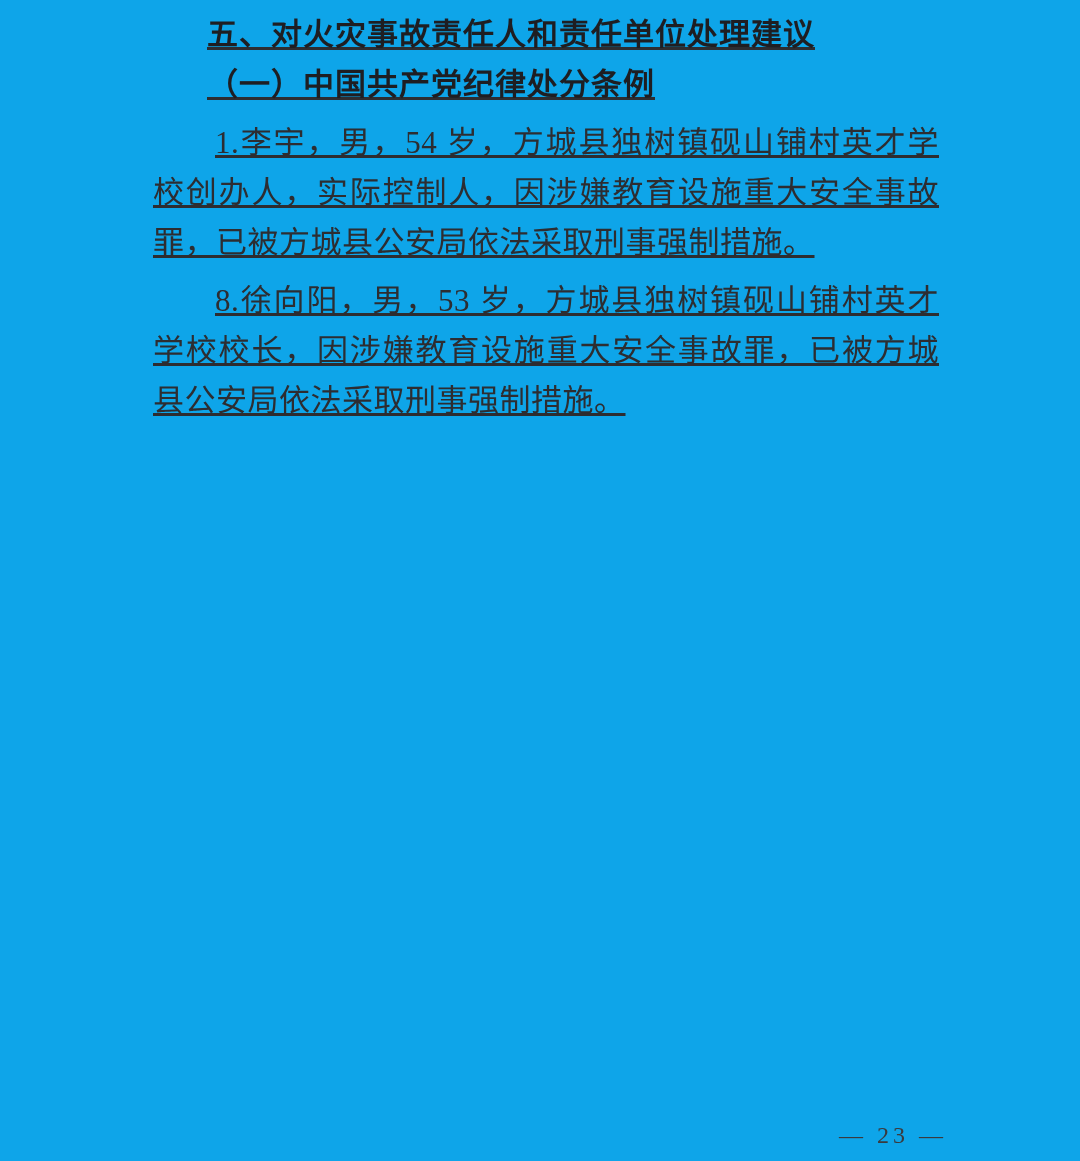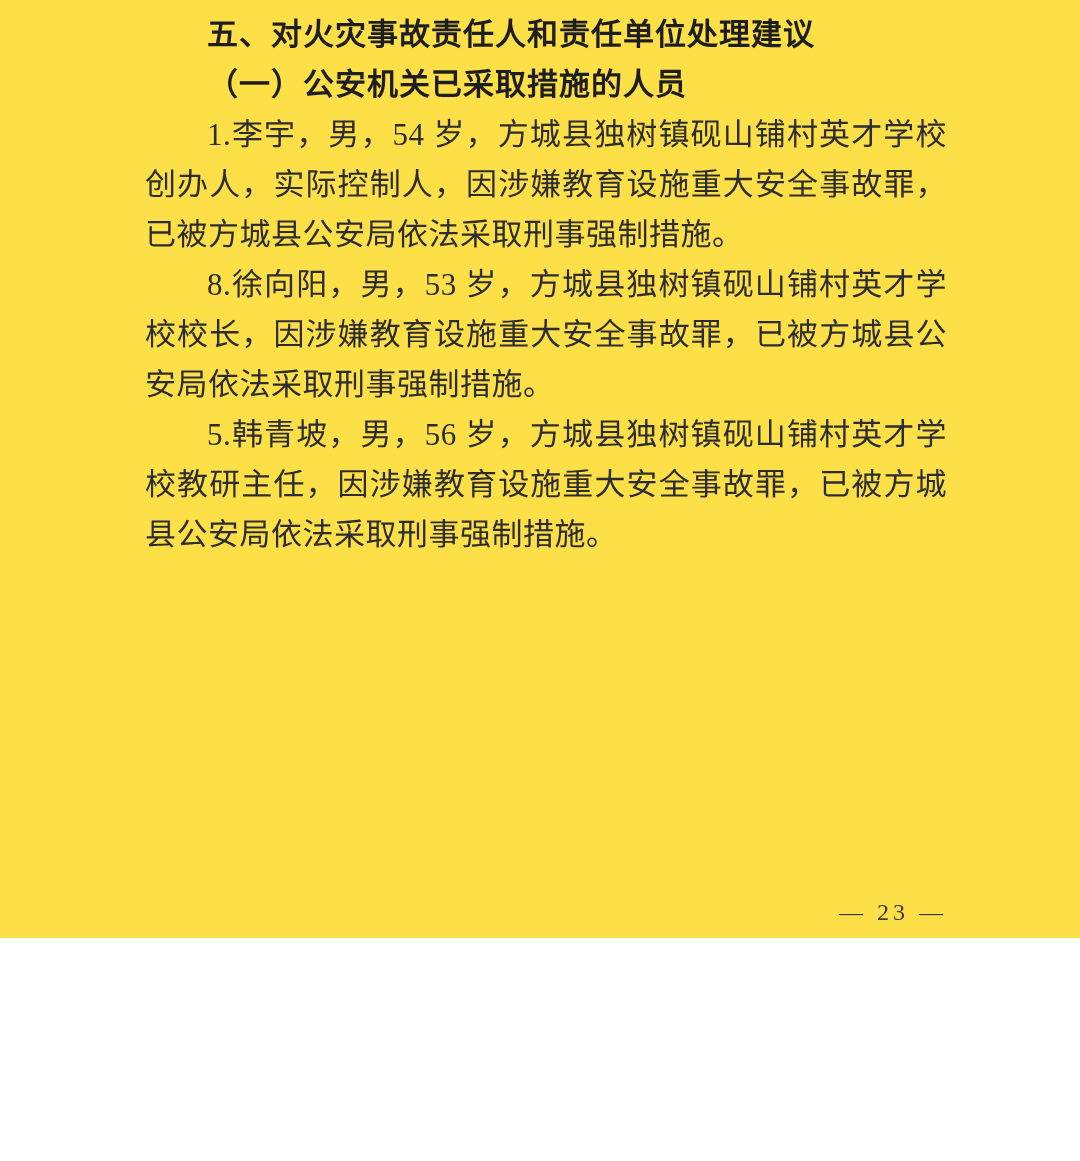--- a/index.html
+++ b/index.html
@@ -3,45 +3,46 @@
 <meta charset="utf-8">
 <style>
   html, body {
     margin: 0;
     padding: 0;
     background: #ffffff;
   }
   .page {
     position: relative;
     width: 1080px;
-    height: 938px;
-    background: #fde047;
+    height: 1161px;
+    background: #0ea5e9;
     overflow: hidden;
     box-sizing: border-box;
     font-family: "Liberation Serif", "DejaVu Serif", serif;
     color: #2d2d31;
+    text-decoration: underline;
   }
   .content {
     padding: 10px 133px 0 145px;
     font-size: 31px;
     line-height: 50px;
     text-align: justify;
   }
   .content h2, .content h3 {
     margin: 0;
     padding: 0;
     font-size: 31px;
     line-height: 50px;
     text-indent: 2em;
     font-weight: 700;
     color: #1e1e22;
     letter-spacing: 1px;
   }
   .content p {
-    margin: 0;
+    margin: 8px;
     padding: 0;
     text-indent: 2em;
     letter-spacing: 0.5px;
   }
   .page-number {
     position: absolute;
     right: 133px;
     bottom: 10px;
     font-size: 24px;
     line-height: 32px;
@@ -50,27 +51,26 @@
     font-family: "Liberation Serif", "DejaVu Serif", serif;
   }
 </style>
 </head>
 <body>
 
 <div class="page">
   <div class="content">
     <h2>五、对火灾事故责任人和责任单位处理建议</h2>
 
-    <h3>（一）公安机关已采取措施的人员</h3>
+    <h3>（一）中国共产党纪律处分条例</h3>
 
     <p>1.李宇，男，54 岁，方城县独树镇砚山铺村英才学校创办人，实际控制人，因涉嫌教育设施重大安全事故罪，已被方城县公安局依法采取刑事强制措施。</p>
 
     <p>8.徐向阳，男，53 岁，方城县独树镇砚山铺村英才学校校长，因涉嫌教育设施重大安全事故罪，已被方城县公安局依法采取刑事强制措施。</p>
 
 
 
-    <p>5.韩青坡，男，56 岁，方城县独树镇砚山铺村英才学校教研主任，因涉嫌教育设施重大安全事故罪，已被方城县公安局依法采取刑事强制措施。</p>
 
 
   </div>
 
   <div class="page-number">— 23 —</div>
 </div>
 
 </body></html>

